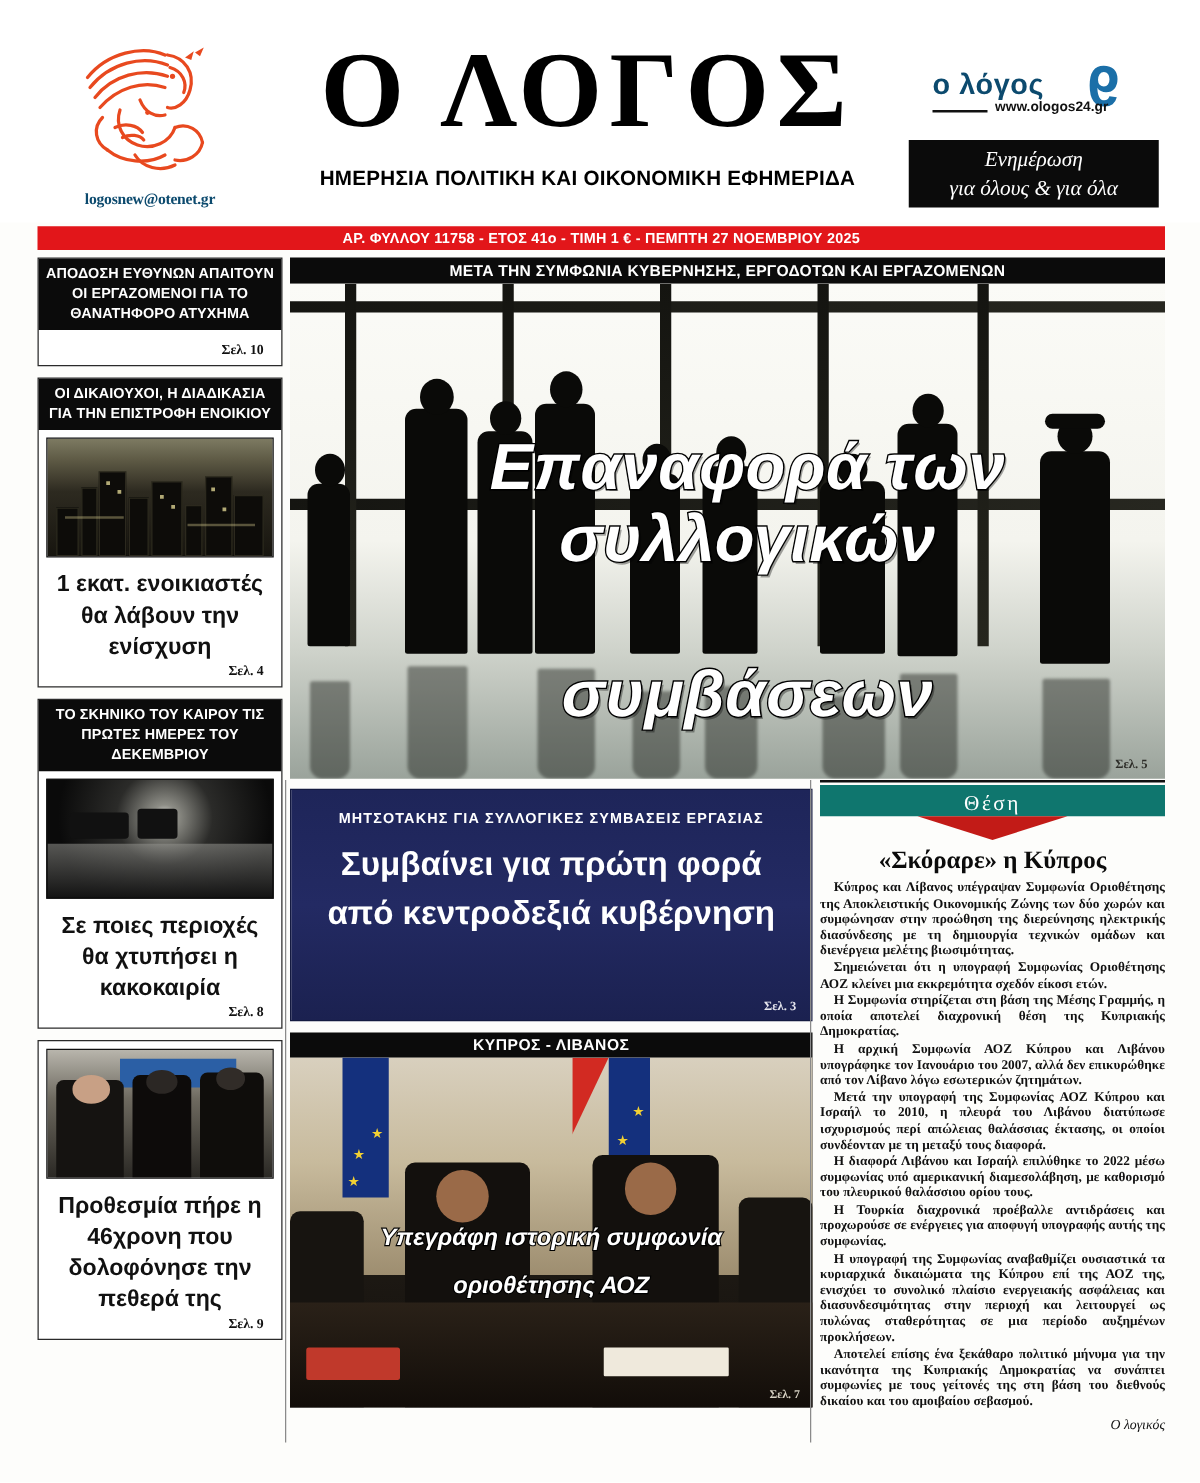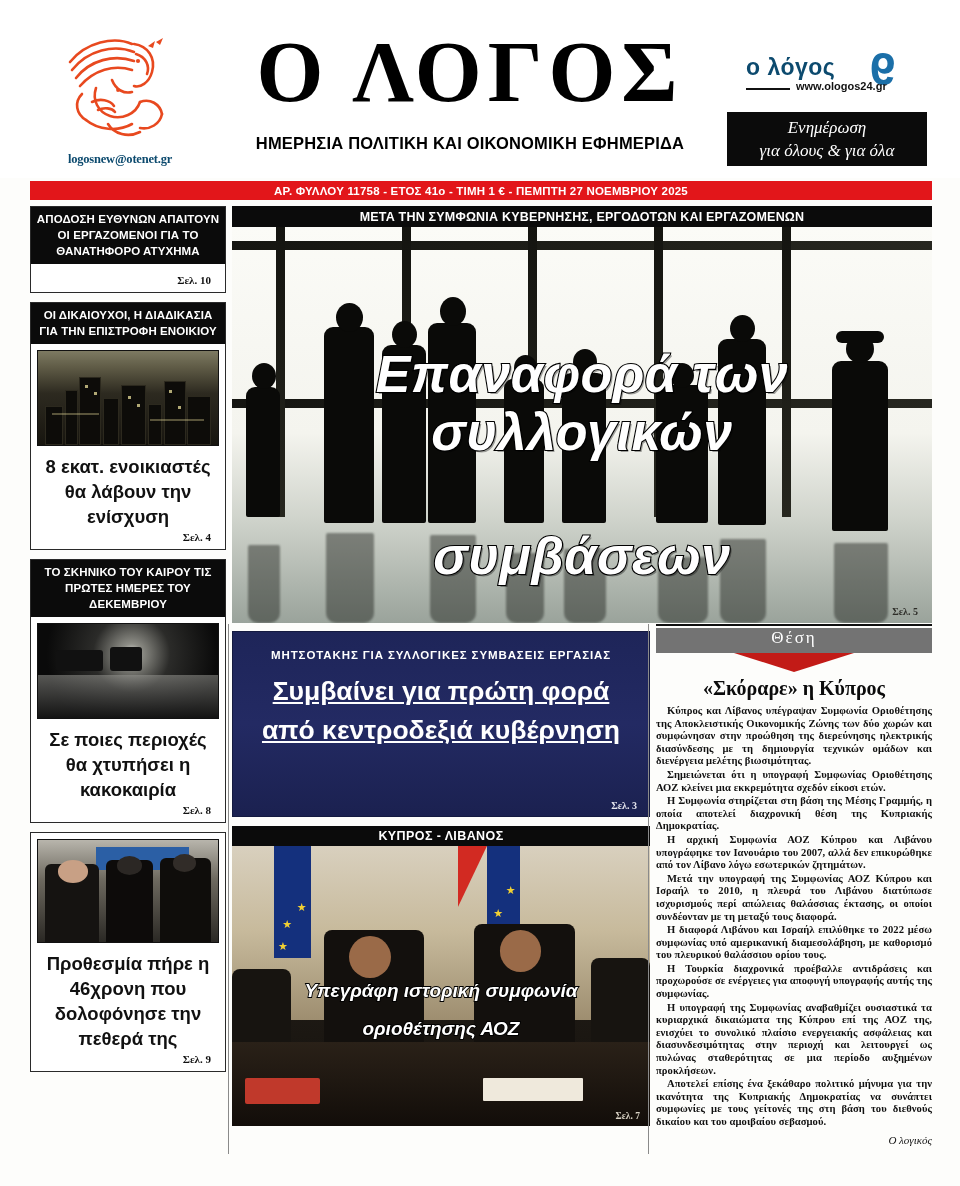--- a/index.html
+++ b/index.html
@@ -203,21 +203,21 @@
     position: absolute; background: #0a0a08; border-radius: 9px 9px 2px 2px;
   }
   .hero .head {
     position: absolute; background: #0a0a08; border-radius: 50%;
   }
   .hero .refl {
     position: absolute; bottom: 0; background: rgba(16,18,14,.42);
     filter: blur(1.2px); border-radius: 2px 2px 10px 10px;
   }
   .hero-title {
-    position: absolute; left: 0; top: 118px; width: 700px;
+    position: absolute; left: 16px; top: 118px; width: 700px;
     text-align: center; pointer-events: none;
   }
   .hero-title .l1, .hero-title .l2 {
     font-family: "Liberation Sans", sans-serif;
     font-weight: bold; font-style: italic;
     color: #ffffff;
     -webkit-text-stroke: 2.2px #000;
     paint-order: stroke fill;
     letter-spacing: 0.5px;
     text-shadow: 2px 2px 0 rgba(0,0,0,.35);
@@ -240,21 +240,21 @@
     padding: 17px 14px 0;
   }
   .bluebox .kick {
     text-align: center; color: #fff;
     font-family: "Liberation Sans", sans-serif;
     font-weight: bold; font-size: 11.5px; letter-spacing: .9px;
   }
   .bluebox .head {
     margin-top: 11px; text-align: center; color: #fff;
     font-family: "Liberation Sans", sans-serif;
-    font-weight: bold; font-size: 26.5px; line-height: 39px; text-decoration: underline;
+    font-weight: bold; font-size: 26.5px; line-height: 39px;
   }
   .bluebox .pg {
     position: absolute; right: 12px; bottom: 5px;
     color: #e7e7ef; font-family: "Liberation Serif", serif;
     font-weight: bold; font-size: 10px;
   }
 
   
   .cy-kicker {
     margin-top: 9px; width: 418px; height: 20px; background: #0b0b0b;
@@ -299,22 +299,22 @@
   }
   .cy-page {
     position: absolute; right: 10px; bottom: 5px;
     font-family: "Liberation Serif", serif; font-weight: bold;
     font-size: 9.5px; color: #d8d2c4;
   }
 
   
   .op-rule-top { width: 276px; height: 2px; background: #111; }
   .op-bar {
-    width: 276px; height: 25px; background: #737373;
-    display: flex; align-items: flex-start; justify-content: center;
+    width: 276px; height: 25px; background: #0f766e;
+    display: flex; align-items: flex-end; justify-content: center;
     margin-top: 2px;
   }
   .op-bar span {
     color: #fff; font-family: "Liberation Serif", serif;
     font-size: 17px; letter-spacing: 2px;
   }
   .op-tri-wrap { position: relative; width: 276px; height: 20px; }
   .op-tri {
     position: absolute; left: 50%; top: 0; transform: translateX(-50%);
     width: 0; height: 0;
@@ -434,21 +434,21 @@
         <div class="lite" style="left:26%;top:36%;width:3px;height:3px"></div>
         <div class="lite" style="left:31%;top:44%;width:3px;height:3px"></div>
         <div class="lite" style="left:50%;top:48%;width:3px;height:3px"></div>
         <div class="lite" style="left:55%;top:56%;width:3px;height:3px"></div>
         <div class="lite" style="left:73%;top:42%;width:3px;height:3px"></div>
         <div class="lite" style="left:78%;top:58%;width:3px;height:3px"></div>
         <div class="lite" style="left:8%;top:66%;width:26%;height:2px;opacity:.35"></div>
         <div class="lite" style="left:62%;top:72%;width:30%;height:2px;opacity:.35"></div>
       </div>
       <div class="teaser-body">
-        <div class="teaser-head">8 εκατ. ενοικιαστές θα λάβουν την ενίσχυση</div>
+        <div class="teaser-head">1 εκατ. ενοικιαστές θα λάβουν την ενίσχυση</div>
         <div class="teaser-page">Σελ. 4</div>
       </div>
     </div>
 
     <div class="teaser">
       <div class="teaser-kicker">ΤΟ ΣΚΗΝΙΚΟ ΤΟΥ ΚΑΙΡΟΥ ΤΙΣ ΠΡΩΤΕΣ ΗΜΕΡΕΣ ΤΟΥ ΔΕΚΕΜΒΡΙΟΥ</div>
       <div class="teaser-photo ph-rain">
         <div class="car" style="left:10%;top:28%;width:26%;height:22%"></div>
         <div class="car" style="left:40%;top:24%;width:18%;height:26%"></div>
         <div class="wet"></div>

